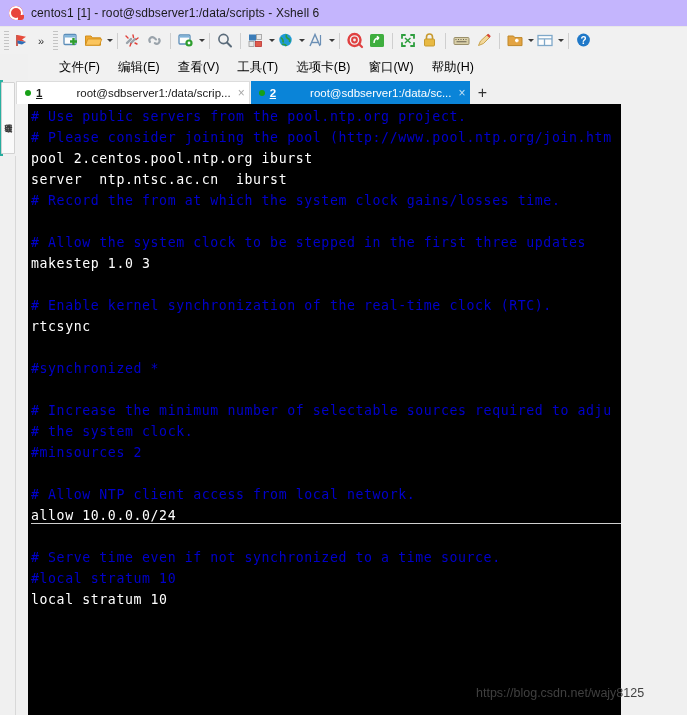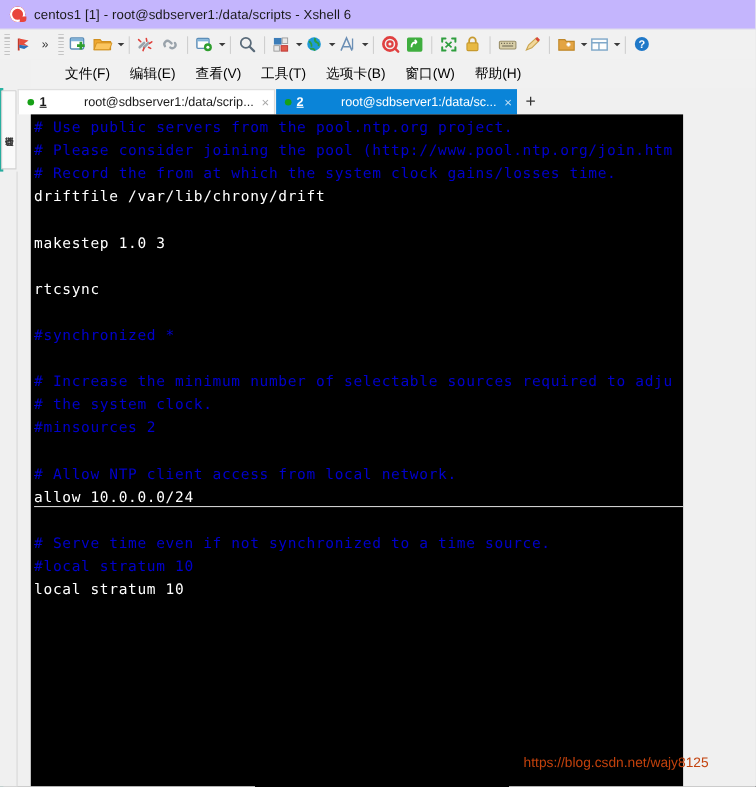--- a/index.html
+++ b/index.html
@@ -211,21 +211,21 @@
     left: 0; right: -671px;
     bottom: 2px;
     height: 1px;
     background: #cfcfcf;
   }
   .watermark {
     position: absolute;
     left: 476px; top: 686px;
     font-family: "Liberation Sans", sans-serif;
     font-size: 12.5px;
-    color: #c2410c;
+    color: #404040;
     white-space: nowrap;
     letter-spacing: 0px;
   }
 </style>
 </head>
 <body>
 
 <div id="app">
 
   <div class="titlebar">
@@ -440,25 +440,28 @@
       <span class="num">2</span>
       <span class="label">root@sdbserver1:/data/sc...</span>
       <span class="x">×</span>
     </div>
     <div class="newtab">+</div>
   </div>
 
   <div class="terminal" id="terminal">
       <div class="tline comment"># Use public servers from the pool.ntp.org project.</div>
       <div class="tline comment"># Please consider joining the pool (http://www.pool.ntp.org/join.htm</div>
+      <div class="tline">pool 2.centos.pool.ntp.org iburst</div>
+      <div class="tline">server  ntp.ntsc.ac.cn  iburst</div>
       <div class="tline comment"># Record the from at which the system clock gains/losses time.</div>
-      <div class="tline">driftfile /var/lib/chrony/drift</div>
-      <div class="tline"></div>
+      <div class="tline"></div>
+      <div class="tline comment"># Allow the system clock to be stepped in the first three updates</div>
       <div class="tline">makestep 1.0 3</div>
       <div class="tline"></div>
+      <div class="tline comment"># Enable kernel synchronization of the real-time clock (RTC).</div>
       <div class="tline">rtcsync</div>
       <div class="tline"></div>
       <div class="tline comment">#synchronized *</div>
       <div class="tline"></div>
       <div class="tline comment"># Increase the minimum number of selectable sources required to adju</div>
       <div class="tline comment"># the system clock.</div>
       <div class="tline comment">#minsources 2</div>
       <div class="tline"></div>
       <div class="tline comment"># Allow NTP client access from local network.</div>
       <div class="tline underline">allow 10.0.0.0/24</div>

